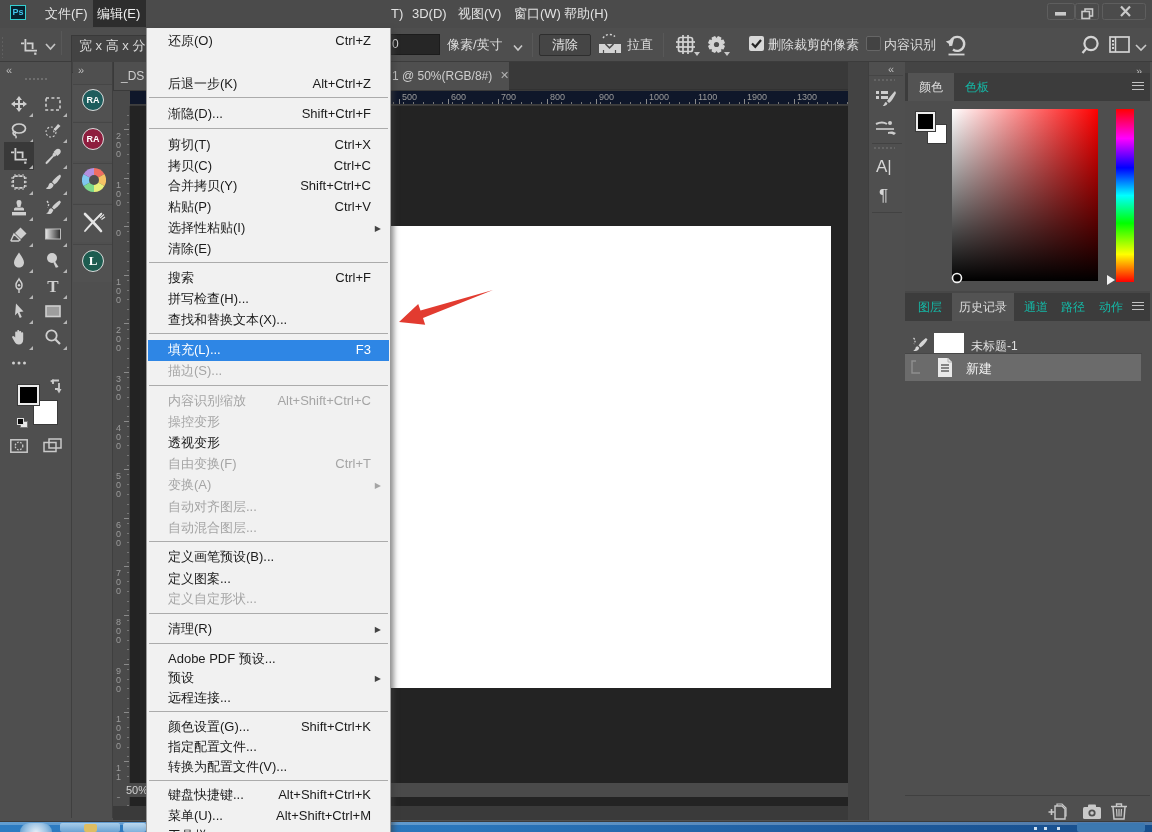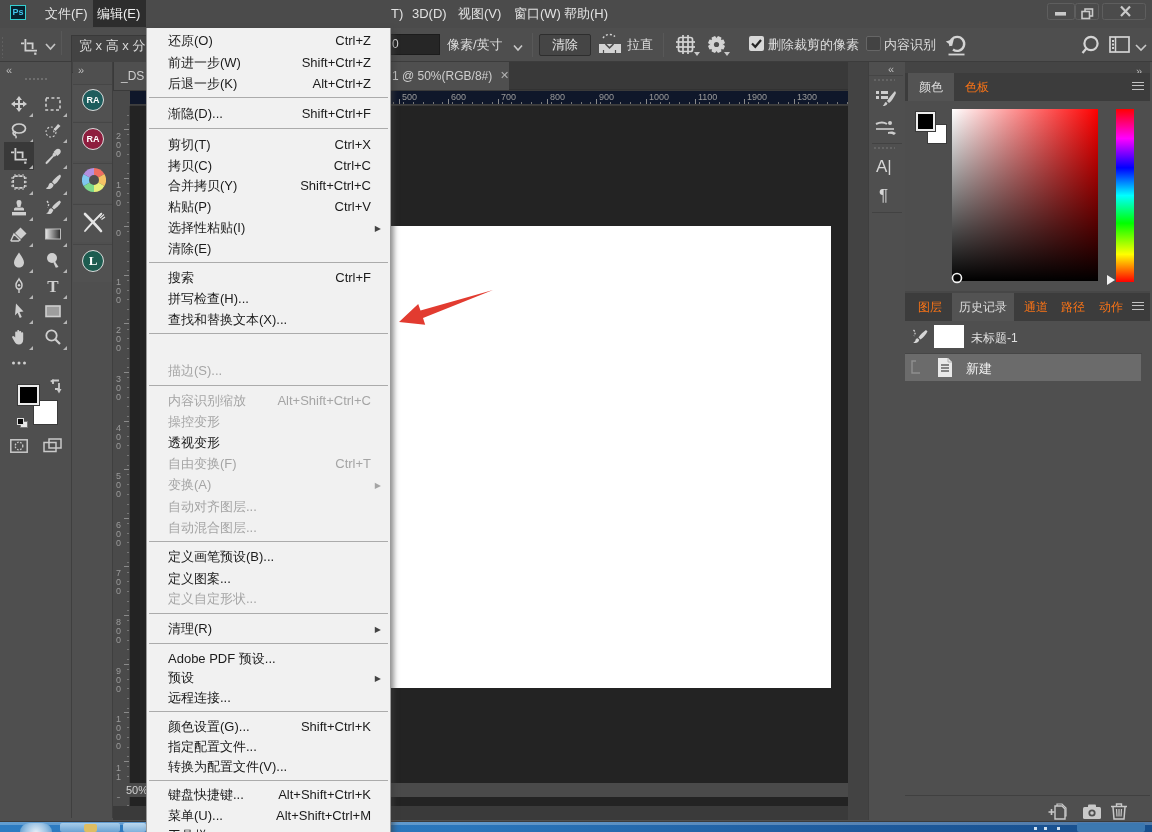--- a/index.html
+++ b/index.html
@@ -62,21 +62,21 @@
 #canvas { position:absolute; left:277px; top:164px; width:441px; height:462px; background:#ffffff; }
 #statusbar { position:absolute; left:0px; top:721px; width:735px; height:14px; background:#4a4a4a;
   color:#d0d0d0; font-size:11px; }
 #statusbar span { position:absolute; left:13px; top:1px; }
 
 
 #rgap { left:848px; top:62px; width:20px; height:758px; background:#434343; }
 #rstrip { left:868px; top:62px; width:36px; height:758px; background:#4f4f4f; border-left:1px solid #3f3f3f; }
 #rpanels { left:905px; top:62px; width:245px; height:758px; background:#474747; }
 .ptabbar { position:absolute; left:0; width:245px; height:28px; background:#3c3c3c; }
-.ptab { position:absolute; top:0; height:28px; line-height:28px; font-size:12px; color:#f97316; text-align:center; }
+.ptab { position:absolute; top:0; height:28px; line-height:28px; font-size:12px; color:#14b8a6; text-align:center; }
 .ptab.act { background:#535353; color:#dedede; }
 .hamb { position:absolute; right:6px; width:12px; height:8px; border-top:1.4px solid #c3c3c3;
   border-bottom:1.4px solid #c3c3c3; }
 .hamb:before { content:""; position:absolute; left:0; right:0; top:1.9px; height:1.4px; background:#c3c3c3; }
 
 
 .hrow { position:absolute; left:0; width:236px; height:28px; color:#e0e0e0; font-size:12px; }
 .hrow.sel { background:#6b6b6b; color:#f2f2f2; }
 
 
@@ -648,21 +648,21 @@
 
   <div class="ptabbar" style="top:231px">
     <div class="ptab" style="left:3px;width:44px">图层</div>
     <div class="ptab act" style="left:47px;width:62px">历史记录</div>
     <div class="ptab" style="left:109px;width:44px">通道</div>
     <div class="ptab" style="left:147px;width:42px">路径</div>
     <div class="ptab" style="left:186px;width:40px">动作</div>
     <div class="hamb" style="top:9px"></div>
   </div>
   <div class="abs" style="left:0;top:259px;width:245px;height:561px;background:#4f4f4f"></div>
-  <div class="hrow" style="top:261px">
+  <div class="hrow" style="top:269px">
     <svg style="position:absolute;left:6px;top:5px" width="18" height="18" viewBox="0 0 18 18">
       <path d="M15 2 C12 4 9 7 7.5 9.5 L9.5 11.5 C12 10 15 6.5 16.5 3.5 Z" fill="#d6d6d6"></path>
       <path d="M6.5 10.3 C5.3 10.5 4.6 11.3 4.4 12.4 C4.2 13.5 3.2 14.1 2.2 14.4 C3.5 15.4 5.8 15.2 7 14 C7.8 13.2 8.1 12.2 8.3 11.7 Z" fill="#d6d6d6"></path>
       <path d="M2.5 2 C4.5 4 4.5 6 3 8" fill="none" stroke="#d6d6d6" stroke-width="1.2" stroke-dasharray="1.8 1.3"></path>
     </svg>
     <div style="position:absolute;left:29px;top:2px;width:30px;height:23px;background:#fff"></div>
     <span style="position:absolute;left:66px;top:7px">未标题-1</span>
   </div>
   <div style="position:absolute;left:0px;top:291px;width:237px;height:1px;background:#464646"></div>
   <div class="hrow sel" style="top:292px;height:27px">
@@ -718,24 +718,20 @@
 
 <svg class="abs" style="left:390px;top:280px;z-index:20" width="115" height="55" viewBox="0 0 115 55">
   <polygon points="9,42 28.2,23.9 30.5,30.5 103,10 33,38.1 35.2,44.7" fill="#e23b30"></polygon>
 </svg>
 
 <div id="menu" class="abs">
 <div class="mi" style="top:3.0px">
         <span class="ml">还原(O)</span>
         <span class="sc">Ctrl+Z</span>
       </div>
-<div class="mi" style="top:24.5px">
-        <span class="ml">前进一步(W)</span>
-        <span class="sc">Shift+Ctrl+Z</span>
-      </div>
 <div class="mi" style="top:45.5px">
         <span class="ml">后退一步(K)</span>
         <span class="sc">Alt+Ctrl+Z</span>
       </div>
 <div class="msep" style="top:69px"></div>
 <div class="mi" style="top:75.5px">
         <span class="ml">渐隐(D)...</span>
         <span class="sc">Shift+Ctrl+F</span>
       </div>
 <div class="msep" style="top:100px"></div>
@@ -767,20 +763,24 @@
         <span class="ml">搜索</span>
         <span class="sc">Ctrl+F</span>
       </div>
 <div class="mi" style="top:261.0px">
         <span class="ml">拼写检查(H)...</span>
       </div>
 <div class="mi" style="top:281.5px">
         <span class="ml">查找和替换文本(X)...</span>
       </div>
 <div class="msep" style="top:305px"></div>
+<div class="mi hl" style="top:312.0px">
+        <span class="ml">填充(L)...</span>
+        <span class="sc">F3</span>
+      </div>
 <div class="mi dis" style="top:332.5px">
         <span class="ml">描边(S)...</span>
       </div>
 <div class="msep" style="top:357px"></div>
 <div class="mi dis" style="top:363.0px">
         <span class="ml">内容识别缩放</span>
         <span class="sc">Alt+Shift+Ctrl+C</span>
       </div>
 <div class="mi dis" style="top:383.5px">
         <span class="ml">操控变形</span>

